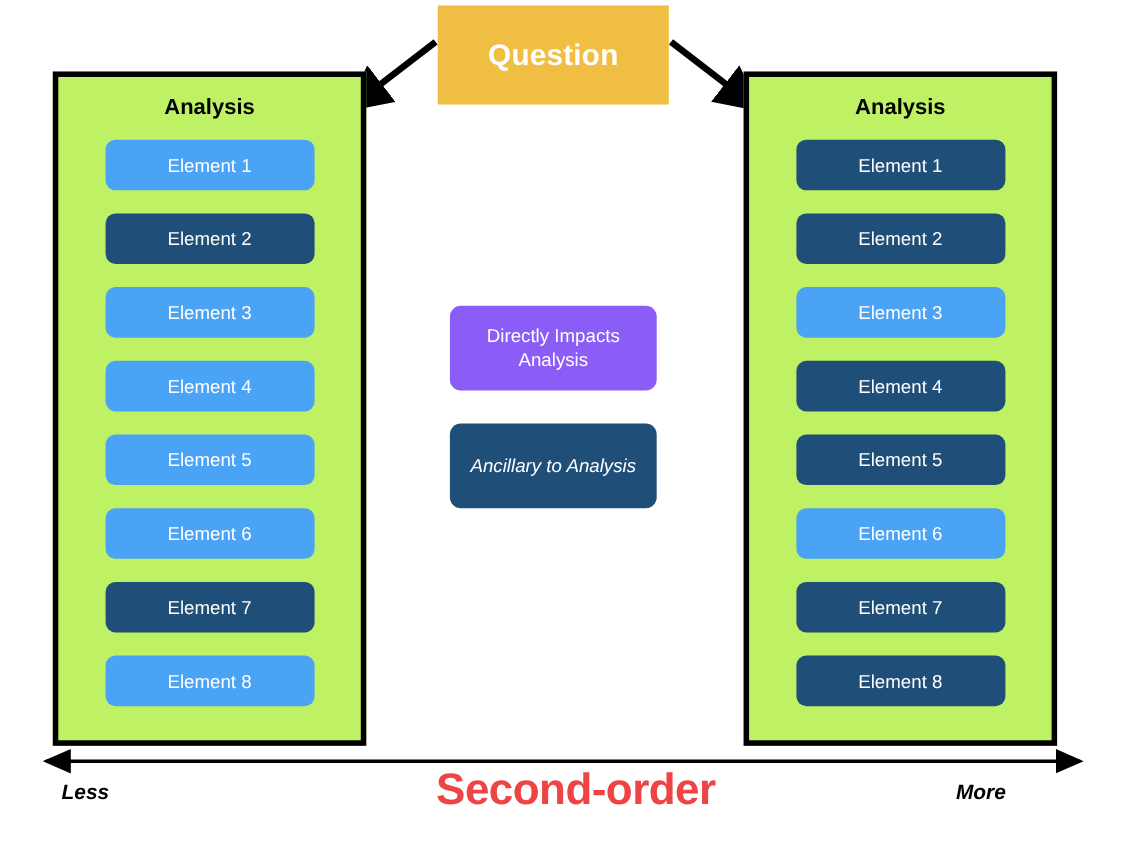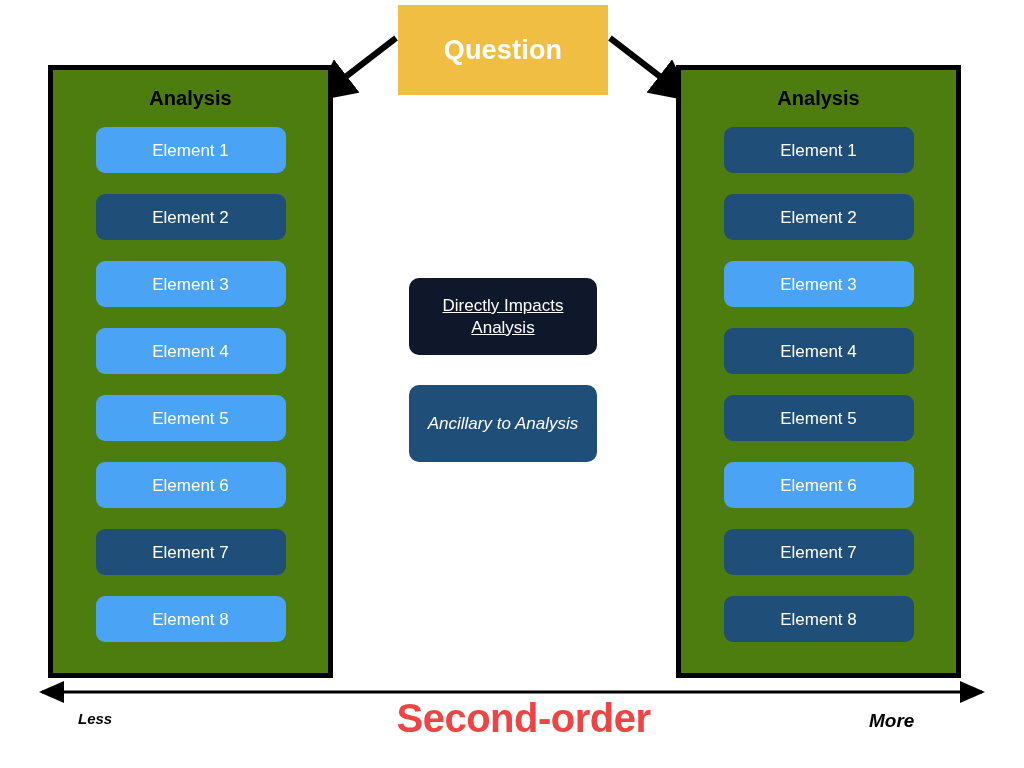--- a/index.html
+++ b/index.html
@@ -44,21 +44,21 @@
   }
 
   
   .panel {
     position: absolute;
     top: 65px;
     width: 285px;
     height: 613px;
     border: 5px solid #000000;
     box-sizing: border-box;
-    background: #4d7c0f;
+    background: #bef264;
   }
   #panel-left  { left: 48px; }
   #panel-right { left: 676px; }
 
   .panel-title {
     position: absolute;
     top: 17px;
     left: 0;
     right: 0;
     text-align: center;
@@ -110,36 +110,36 @@
     display: flex;
     align-items: center;
     justify-content: center;
     text-align: center;
     color: #ffffff;
     font-size: 17px;
     line-height: 1.28;
     padding: 0 8px;
     box-sizing: border-box;
   }
-  .legend-box.direct    { background: #0f172a; text-decoration: underline; }
+  .legend-box.direct    { background: #8b5cf6; }
   .legend-box.ancillary { background: #1F4E79; font-style: italic; }
 
   
   #axis-svg {
     position: absolute;
     left: 0;
     top: 672px;
     width: 1024px;
     height: 40px;
   }
   #axis-label-less {
     position: absolute;
-    left: 78px;
+    left: 56px;
     top: 710px;
-    font-size: 15px;
+    font-size: 19px;
     font-weight: bold;
     font-style: italic;
     color: #000000;
   }
   #axis-label-more {
     position: absolute;
     left: 869px;
     top: 710px;
     font-size: 19px;
     font-weight: bold;

